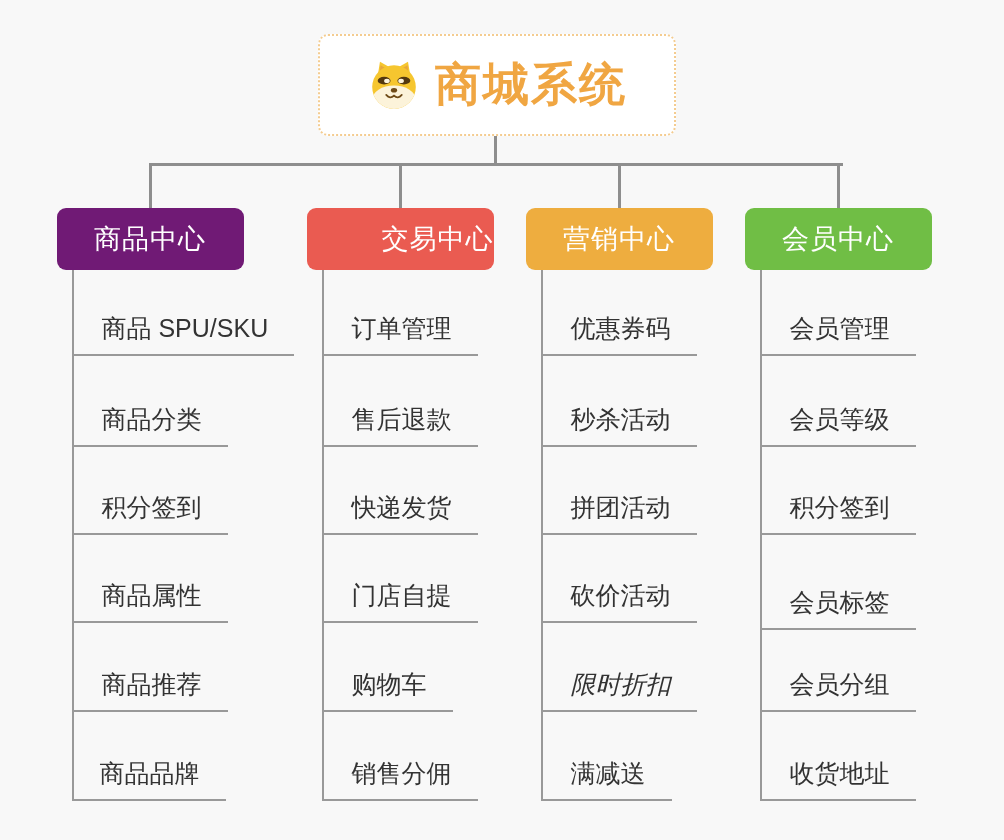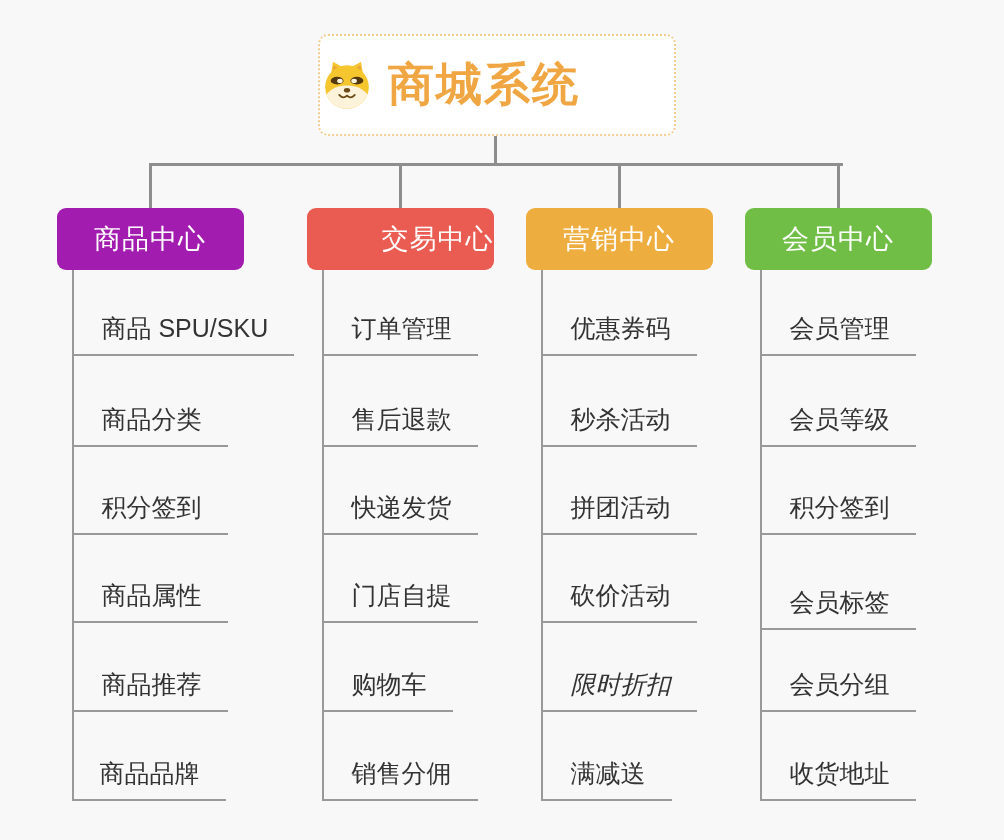--- a/index.html
+++ b/index.html
@@ -5,21 +5,21 @@
   html,body{margin:0;padding:0;background:var(--bg,#F8F8F8);}
   .canvas{
     position:relative;width:1004px;height:840px;overflow:hidden;
     background:var(--bg,#F8F8F8);
     font-family:"Liberation Sans","DejaVu Sans",sans-serif;
   }
   .line{position:absolute;background:var(--connector,#8E8E8E);}
   .trunk{position:absolute;width:2px;background:var(--underline,#999999);}
   .root-node{
     position:absolute;box-sizing:border-box;
-    display:flex;align-items:center;gap:14px;
+    display:flex;align-items:center;justify-content:center;gap:14px;
     background:#FFFFFF;border:2px dotted var(--root-border,#F4CC90);
     border-radius:10px;
   }
   .root-title{
     font-size:46px;font-weight:600;letter-spacing:2px;
     color:var(--root-title,#F0A642);white-space:nowrap;
   }
   .doge{display:flex;align-items:center;}
   .branch-node{
     position:absolute;box-sizing:border-box;
@@ -65,21 +65,21 @@
     </span>
     <span class="root-title">商城系统</span>
   </div>
 
 <div class="line" style="left: 494px; top: 136px; width: 3px; height: 27px;"></div>
     <div class="line" style="left: 148.5px; top: 163px; width: 694px; height: 3px;"></div>
     <div class="line" style="left: 148.5px; top: 163px; width: 3px; height: 45px;"></div>
     <div class="line" style="left: 398.5px; top: 163px; width: 3px; height: 45px;"></div>
     <div class="line" style="left: 617.5px; top: 163px; width: 3px; height: 45px;"></div>
     <div class="line" style="left: 836.5px; top: 163px; width: 3px; height: 45px;"></div>
-    <div class="branch-node" style="left: 56.5px; top: 208px; width: 187px; height: 62px; background: #a21caf;">
+    <div class="branch-node" style="left: 56.5px; top: 208px; width: 187px; height: 62px; background: #701a75;">
       <span>商品中心</span>
     </div>
     <div class="trunk" style="left: 71.5px; top: 270px; height: 531px;"></div>
     <div class="leaf" style="left: 71.5px; top: 312px;">
       <span>商品 SPU/SKU</span>
     </div>
     <div class="leaf" style="left: 71.5px; top: 403px;">
       <span>商品分类</span>
     </div>
     <div class="leaf" style="left: 71.5px; top: 491px;">

